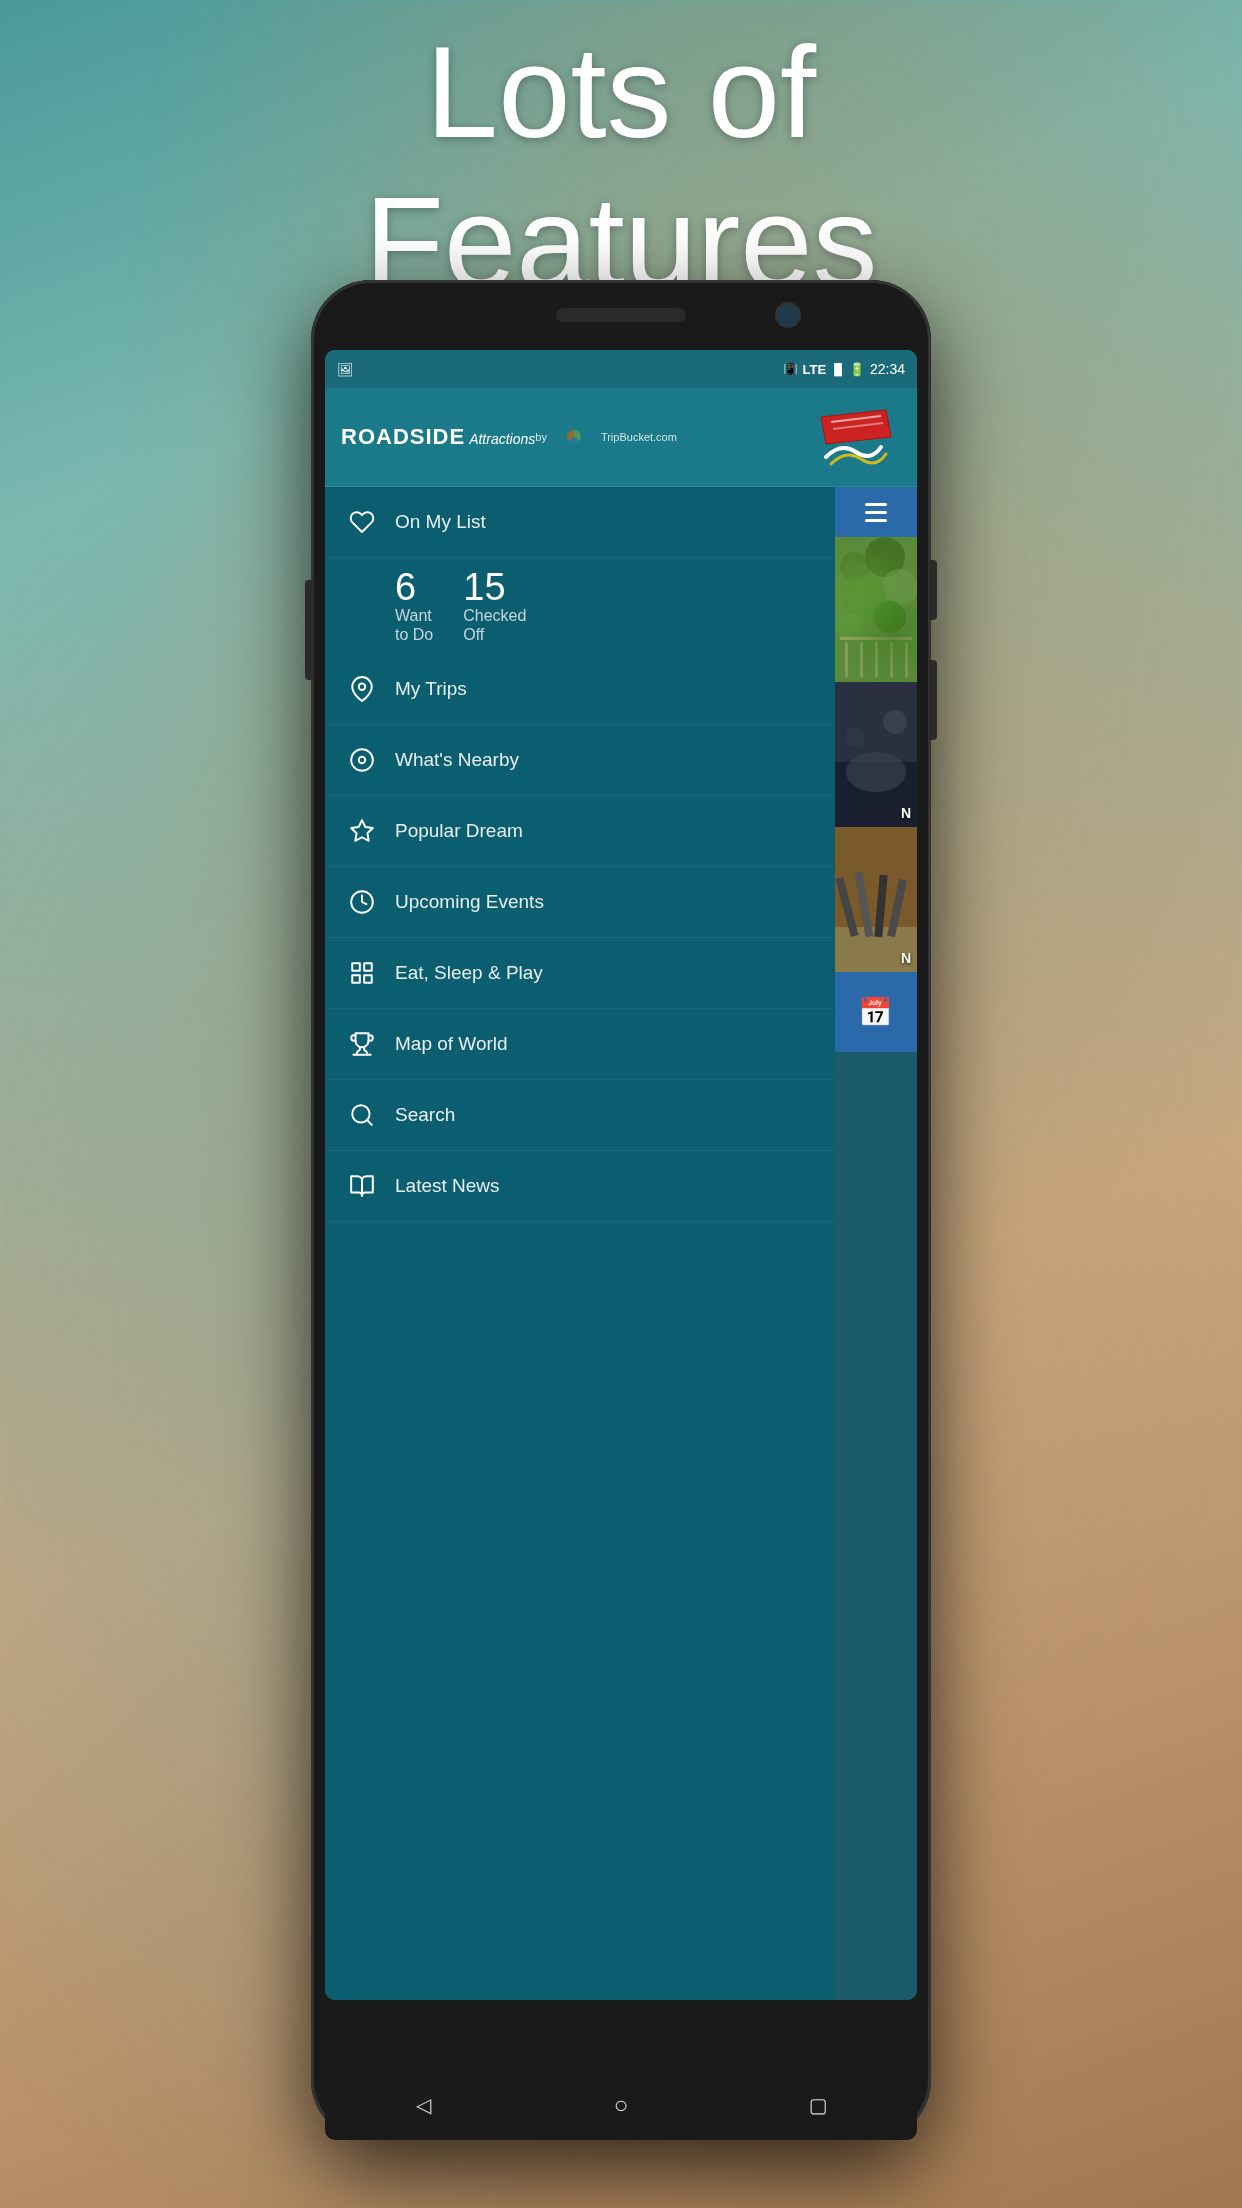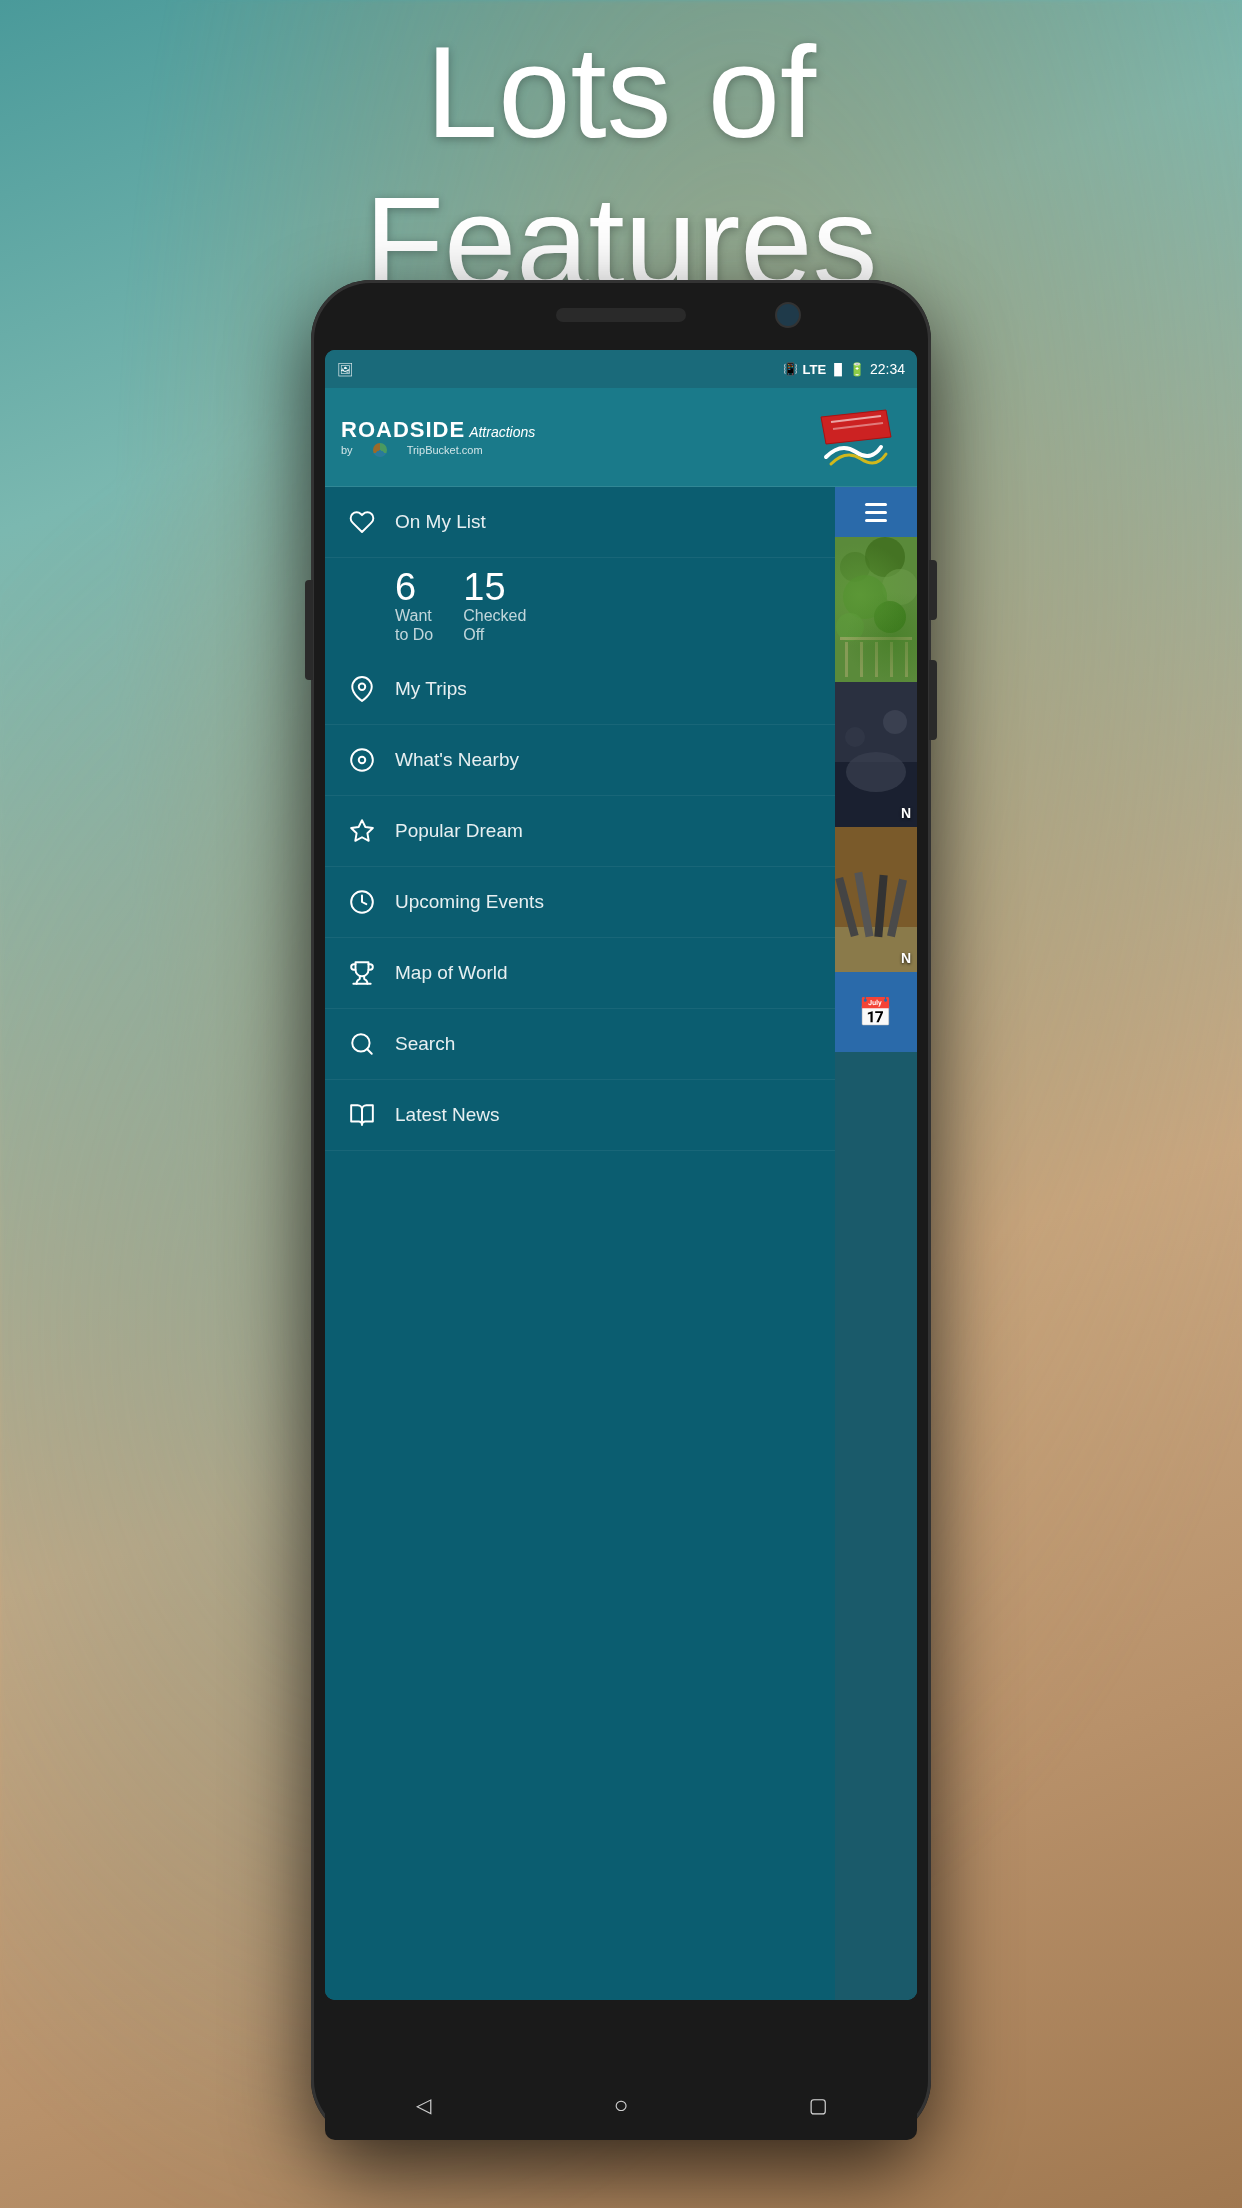--- a/index.html
+++ b/index.html
@@ -157,21 +157,20 @@
       background: #1a7a8a;
       padding: 14px 16px;
       display: flex;
       align-items: center;
       justify-content: space-between;
       border-bottom: 1px solid rgba(255,255,255,0.1);
     }
 
     .app-logo {
       display: flex;
-      flex-direction: column;
     }
 
     .logo-main {
       display: flex;
       align-items: baseline;
       gap: 4px;
     }
 
     .logo-roadside {
       font-size: 22px;
@@ -539,20 +538,31 @@
         <div class="menu-item">
           <div class="menu-icon">
             <svg viewBox="0 0 24 24">
                 <circle cx="12" cy="12" r="10" stroke-linecap="round" stroke-linejoin="round"></circle>
                 <polyline points="12 6 12 12 16 14" stroke-linecap="round" stroke-linejoin="round"></polyline>
               </svg>
           </div>
           <span class="menu-label">Upcoming Events</span>
         </div>
 
+        <div class="menu-item">
+          <div class="menu-icon">
+            <svg viewBox="0 0 24 24">
+              <rect x="3" y="3" width="7" height="7" stroke-linecap="round" stroke-linejoin="round"></rect>
+              <rect x="14" y="3" width="7" height="7" stroke-linecap="round" stroke-linejoin="round"></rect>
+              <rect x="3" y="14" width="7" height="7" stroke-linecap="round" stroke-linejoin="round"></rect>
+              <rect x="14" y="14" width="7" height="7" stroke-linecap="round" stroke-linejoin="round"></rect>
+            </svg>
+          </div>
+          <span class="menu-label">Eat, Sleep &amp; Play</span>
+        </div>
 
         <div class="menu-item">
           <div class="menu-icon">
             <svg viewBox="0 0 24 24">
                 <path d="M6 9H4.5a2.5 2.5 0 0 1 0-5H6" stroke-linecap="round" stroke-linejoin="round"></path>
                 <path d="M18 9h1.5a2.5 2.5 0 0 0 0-5H18" stroke-linecap="round" stroke-linejoin="round"></path>
                 <path d="M4 22h16" stroke-linecap="round" stroke-linejoin="round"></path>
                 <path d="M10 14.66V17c0 .55-.47.98-.97 1.21C7.85 18.75 7 20.24 7 22" stroke-linecap="round" stroke-linejoin="round"></path>
                 <path d="M14 14.66V17c0 .55.47.98.97 1.21C16.15 18.75 17 20.24 17 22" stroke-linecap="round" stroke-linejoin="round"></path>
                 <path d="M18 2H6v7a6 6 0 0 0 12 0V2z" stroke-linecap="round" stroke-linejoin="round"></path>

